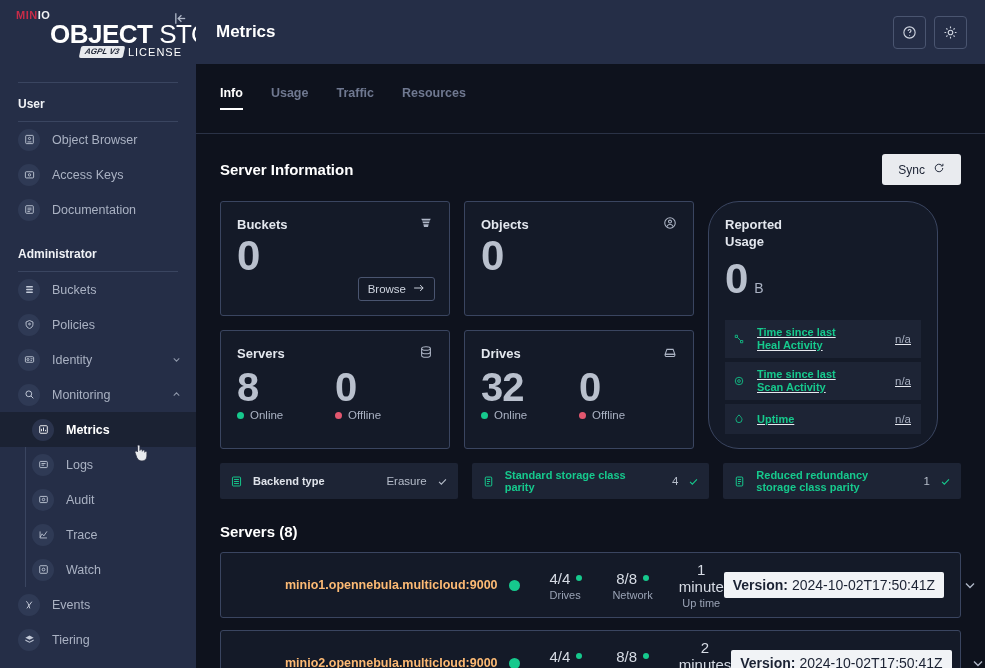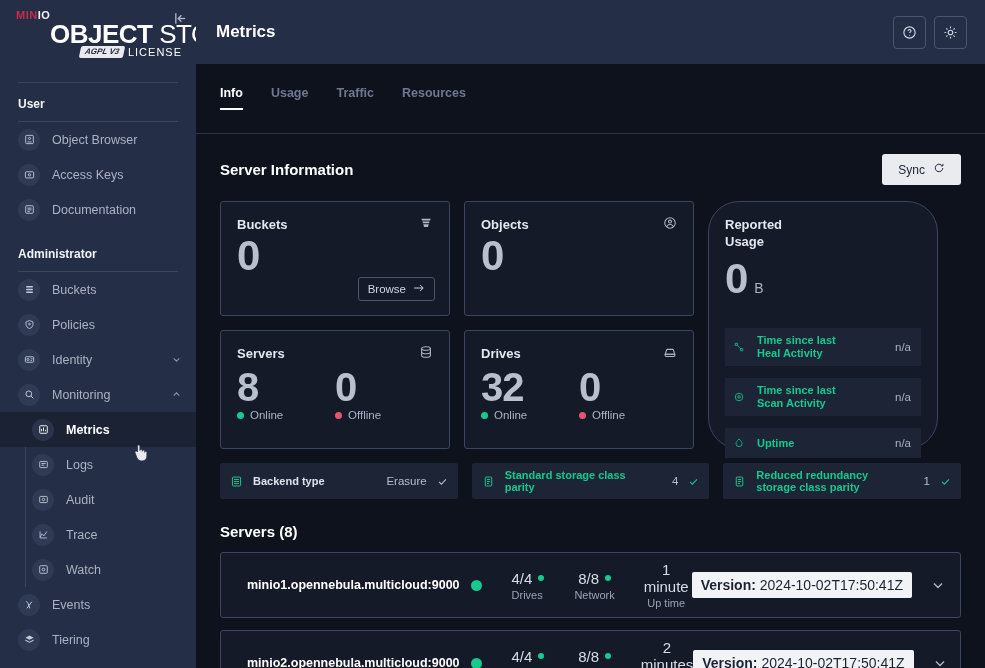--- a/index.html
+++ b/index.html
@@ -183,21 +183,21 @@
   }
 
   .dual-stats { display: flex; margin-top: 4px; }
   .dual-col { width: 50%; }
   .dual-col .big-num { font-size: 40px; line-height: 42px; }
   .stat-lbl { display: flex; align-items: center; gap: 6px; font-size: 11.5px; color: #aab2c3; margin-top: 1px; }
   .dot { width: 7px; height: 7px; border-radius: 50%; flex: 0 0 7px; }
 
   .usage-num { display: flex; align-items: baseline; gap: 7px; margin-top: 6px; }
   .usage-unit { font-size: 14px; color: #aab2c3; }
-  .usage-rows { margin-top: 26px; display: flex; flex-direction: column; gap: 12px; }
+  .usage-rows { margin-top: 18px; display: flex; flex-direction: column; gap: 4px; text-decoration: underline; }
   .usage-row {
     background: #1d2435;
     display: flex; align-items: center;
     padding: 6px 10px 6px 8px;
     min-height: 30px;
   }
   .usage-row .uico { color: #12b37f; flex: 0 0 18px; display: flex; margin-right: 6px; }
   .usage-row .ulbl { font-size: 11px; font-weight: bold; color: #16c98d; line-height: 13px; }
   .usage-row .uval { margin-left: auto; font-size: 11.5px; color: #a7afc0; padding-left: 8px; }
 
@@ -221,21 +221,21 @@
   .servers-title { font-size: 15px; font-weight: bold; color: #fff; margin: 24px 0 12px 0; }
   .server-row {
     border: 1px solid #3a4560;
     border-radius: 3px;
     background: #141a28;
     height: 66px;
     display: flex; align-items: center;
     padding: 0 14px 0 26px;
     margin-bottom: 12px;
   }
-  .srv-name { font-size: 12.5px; font-weight: bold; color: #ffffff; }
+  .srv-name { font-size: 12.5px; font-weight: bold; color: #fdba74; margin-left: 38px; }
   .srv-dot { width: 11px; height: 11px; border-radius: 50%; background: #16c98d; margin-left: 11px; flex: 0 0 11px; }
   .srv-metric { text-align: left; margin-left: 30px; }
   .srv-metric .mv {
     font-size: 15px; color: #d7dce5; display: flex;
     align-items: center; justify-content: center; gap: 6px;
   }
   .srv-metric .ml { font-size: 11px; color: #9aa3b5; margin-top: 2px; }
   .srv-metric .mdot { width: 6px; height: 6px; border-radius: 50%; background: #16c98d; }
   .srv-uptime { text-align: center; margin-left: 26px; }
   .srv-uptime .mv { font-size: 15px; color: #d7dce5; }

